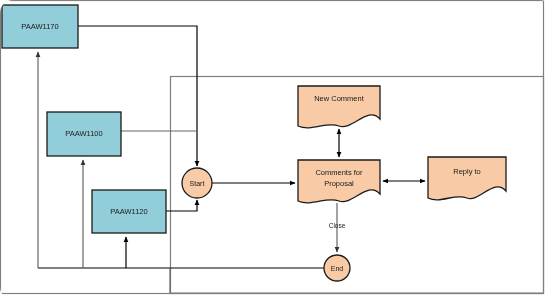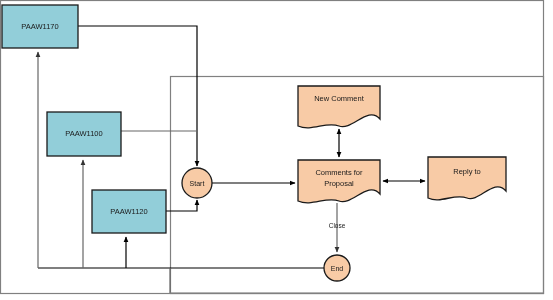--- a/index.html
+++ b/index.html
@@ -9,20 +9,21 @@
   }
   body {
     font-family: "Liberation Sans", sans-serif;
   }
   #canvas {
     position: relative;
     width: 553px;
     height: 300px;
     background: #ffffff;
     overflow: hidden;
+    border-radius: 13px;
   }
   #diagram-svg {
     display: block;
     width: 553px;
     height: 300px;
   }
   .shape-label {
     font-family: "Liberation Sans", sans-serif;
     font-size: 7.5px;
     fill: #1a1a1a;

